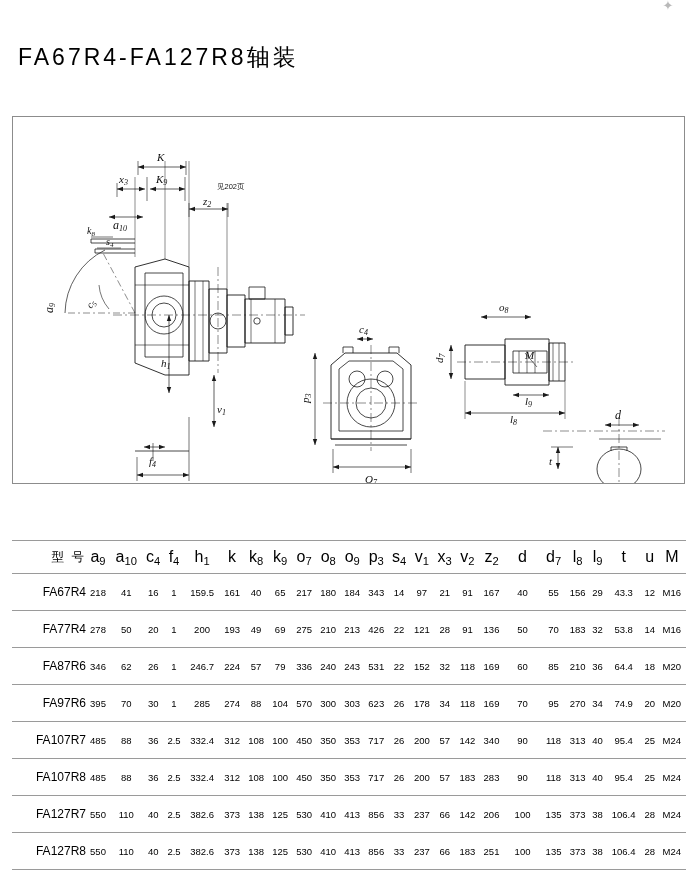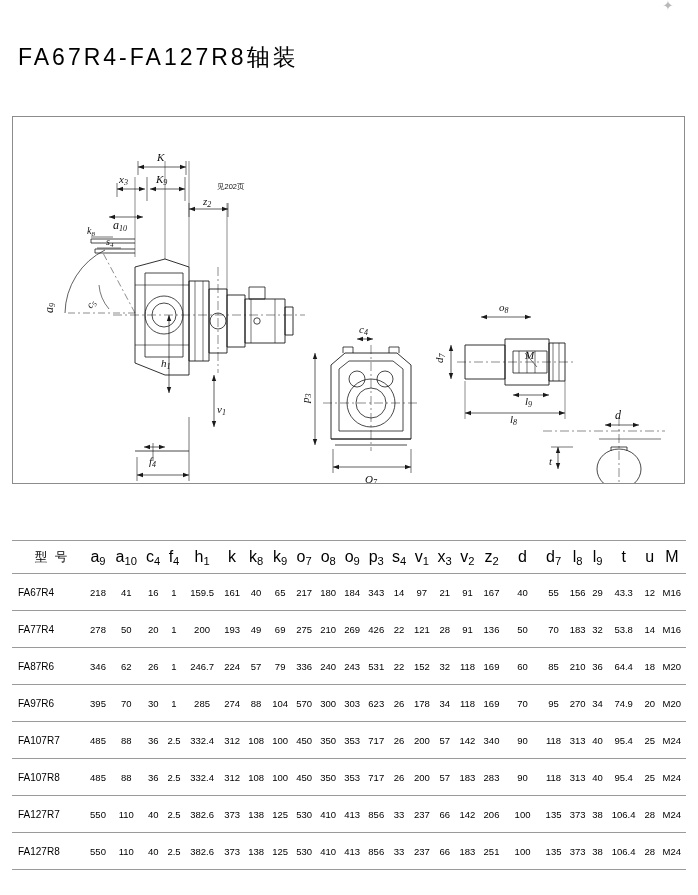--- a/index.html
+++ b/index.html
@@ -69,27 +69,27 @@
   }
   table.spec thead th {
     border-top: 1px solid #9a9a9a;
     border-bottom: 1px solid #9a9a9a;
     height: 32px;
     font-size: 16px;
   }
   table.spec thead th.modelhead {
     font-size: 12.5px;
     letter-spacing: 2px;
-    text-align: center;
+    text-align: right;
     padding-left: 6px;
   }
   table.spec td.model {
-    text-align: left;
+    text-align: right;
     padding-left: 6px;
-    font-size: 10px;
+    font-size: 12px;
   }
   table.spec col.c-model { width: 74px; }
   table.spec col.c-d { width: 38px; }
   sub {
     font-size: 0.7em;
     vertical-align: baseline;
     position: relative;
     top: 0.3em;
   }
 </style>
@@ -397,21 +397,21 @@
           <td>278</td>
           <td>50</td>
           <td>20</td>
           <td>1</td>
           <td>200</td>
           <td>193</td>
           <td>49</td>
           <td>69</td>
           <td>275</td>
           <td>210</td>
-          <td>269</td>
+          <td>213</td>
           <td>426</td>
           <td>22</td>
           <td>121</td>
           <td>28</td>
           <td>91</td>
           <td>136</td>
           <td>50</td>
           <td>70</td>
           <td>183</td>
           <td>32</td>

